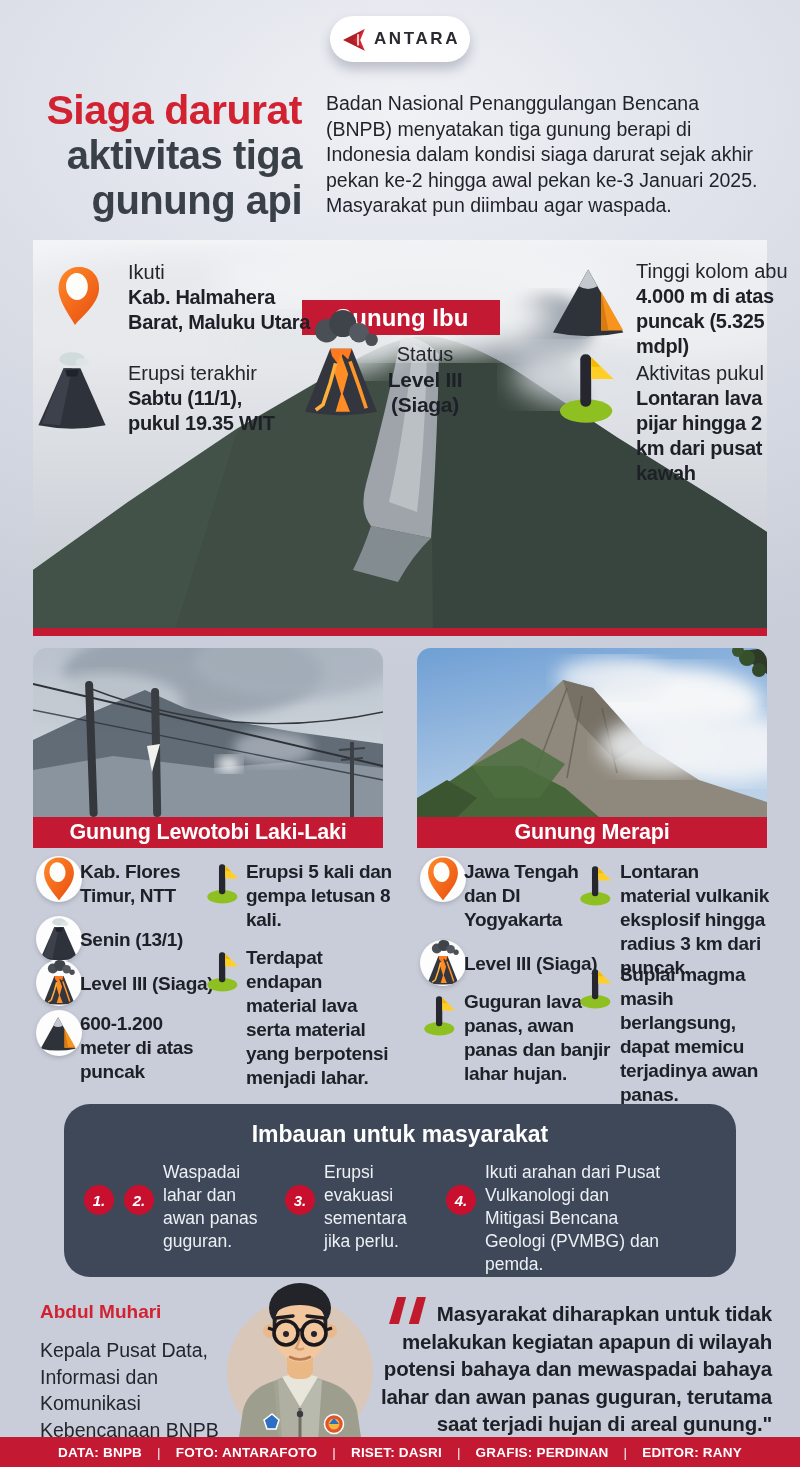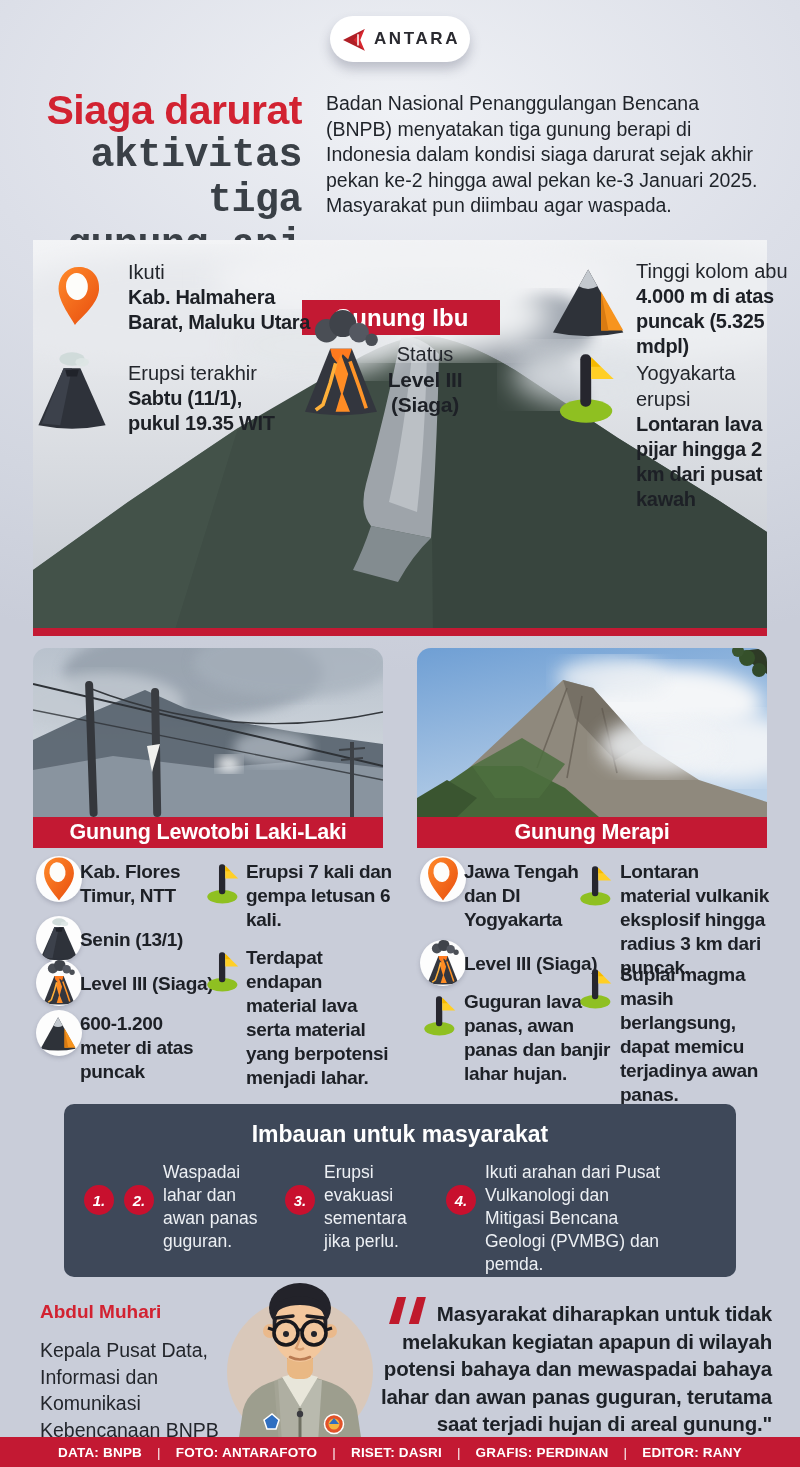--- a/index.html
+++ b/index.html
@@ -9,21 +9,21 @@
     background:radial-gradient(ellipse 950px 560px at 400px 110px,#eff1f5 0%,#dcdfe8 45%,#d2d6e0 75%,#c9cdd9 100%);
   }
   
   .logo-pill{position:absolute;left:330px;top:16px;width:140px;height:46px;background:#fff;border-radius:23px;
     box-shadow:0 7px 12px rgba(60,66,88,.28);display:flex;align-items:center;justify-content:center;gap:7px;}
   .logo-word{font-weight:700;font-size:17px;letter-spacing:2.6px;color:#2a2a30;}
   
   .headline{position:absolute;left:0;top:88px;width:302px;text-align:right;}
   .hl{display:block;font-weight:700;font-size:40px;line-height:45px;letter-spacing:-.5px;}
   .hl.red{color:#d22231;font-size:41px;}
-  .hl.dark{color:#3a4047;font-family:Liberation Mono, monospace;}
+  .hl.dark{color:#3a4047;}
   .intro{position:absolute;left:326px;top:91px;width:444px;font-size:19.5px;line-height:25.6px;color:#1f2329;}
   
   .ibu-photo{position:absolute;left:33px;top:240px;width:734px;height:396px;}
   .ibu-photo svg{display:block;width:100%;height:100%;}
   .ibu-stripe{position:absolute;left:0;bottom:0;width:100%;height:8px;background:#c31933;}
   .banner{background:#c31933;color:#fff;font-weight:700;display:flex;align-items:center;justify-content:center;}
   .banner-ibu{position:absolute;left:302px;top:256px;width:198px;height:35px;font-size:24px;margin-top:44px;}
   
   .fact-label{font-size:20px;line-height:26px;font-weight:400;color:#23262c;}
   .fact-value{font-size:20px;line-height:25px;font-weight:700;color:#1d2026;letter-spacing:-.3px;}
@@ -31,21 +31,21 @@
   .icon-box svg{display:block;width:100%;height:100%;}
   .circle-icon{border-radius:50%;background:#fdfdfd;box-shadow:0 2px 4px rgba(70,75,95,.25);overflow:hidden;}
   .circle-icon svg{display:block;width:100%;height:100%;}
   
   .card{position:absolute;top:648px;width:350px;}
   .card-photo{height:169px;border-radius:14px 14px 0 0;overflow:hidden;}
   .card-photo svg{display:block;width:100%;height:100%;}
   .card-banner{height:31px;font-size:21.5px;letter-spacing:-.2px;}
   .fv{font-size:19px;line-height:24px;font-weight:700;color:#1d2026;letter-spacing:-.3px;}
   
-  .imbauan{position:absolute;left:64px;top:1104px;width:672px;height:173px;background:#3e4859;border-radius:10px;}
+  .imbauan{position:absolute;left:64px;top:1104px;width:672px;height:173px;background:#3e4859;border-radius:26px;}
   .imbauan-title{position:absolute;left:0;top:17px;width:100%;text-align:center;color:#fff;font-weight:700;font-size:23px;}
   .imb-items{position:absolute;left:20px;top:57px;right:12px;display:flex;gap:10px;}
   .imb-item{display:flex;gap:9px;}
   .imb-num{flex:0 0 30px;width:30px;height:30px;border-radius:50%;background:#c8102e;color:#fff;
     font-weight:700;font-style:italic;font-size:15px;display:flex;align-items:center;justify-content:center;margin-top:24px;}
   .imb-text{color:#edf0f4;font-size:17.5px;line-height:23px;}
   .w1{width:158px}.w2{width:112px}.w3{width:112px}.w4{width:186px}
   
   .person-name{position:absolute;left:40px;top:1301px;font-size:19px;font-weight:700;color:#d22231;}
   .person-role{position:absolute;left:40px;top:1337px;width:180px;font-size:19.5px;line-height:26.5px;color:#23262c;}
@@ -189,21 +189,21 @@
 
   <div class="abs icon-box" style="left:551px;top:347px;width:76px;height:80px">
       <svg viewBox="0 0 100 110">
         <ellipse cx="46" cy="88" rx="36" ry="16" fill="#8fc021"></ellipse>
         <rect x="38" y="10" width="15" height="72" rx="7" fill="#26262e"></rect>
         <path d="M53,14 L84,44 L53,44 Z" fill="#ffcf26"></path>
         <path d="M53,14 L66,27 L53,27 Z" fill="#f5b900"></path>
       </svg>
     </div>
   <div class="abs" style="left:636px;top:360px;width:152px">
-    <div class="fact-label">Yogyakarta erupsi</div>
+    <div class="fact-label">Aktivitas pukul</div>
     <div class="fact-value" style="width:148px">Lontaran lava pijar hingga 2 km dari pusat kawah</div>
   </div>
 
   <div class="card" style="left:33px">
     <div class="card-photo">
       <svg viewBox="0 0 350 169" preserveAspectRatio="none">
         <defs>
           <linearGradient id="sky2" x1="0" y1="0" x2="0" y2="1">
             <stop offset="0" stop-color="#b9c2cd"></stop>
               <stop offset=".6" stop-color="#ccd3da"></stop>
@@ -317,21 +317,21 @@
   <div class="abs fv" style="left:80px;top:1012px;width:130px">600-1.200 meter di atas puncak</div>
 
   <div class="abs icon-box" style="left:203px;top:860px;width:42px;height:46px">
       <svg viewBox="0 0 100 110">
         <ellipse cx="46" cy="88" rx="36" ry="16" fill="#8fc021"></ellipse>
         <rect x="38" y="10" width="15" height="72" rx="7" fill="#26262e"></rect>
         <path d="M53,14 L84,44 L53,44 Z" fill="#ffcf26"></path>
         <path d="M53,14 L66,27 L53,27 Z" fill="#f5b900"></path>
       </svg>
     </div>
-  <div class="abs fv" style="left:246px;top:860px;width:150px">Erupsi 7 kali dan gempa letusan 6 kali.</div>
+  <div class="abs fv" style="left:246px;top:860px;width:150px">Erupsi 5 kali dan gempa letusan 8 kali.</div>
 
   <div class="abs icon-box" style="left:203px;top:948px;width:42px;height:46px">
       <svg viewBox="0 0 100 110">
         <ellipse cx="46" cy="88" rx="36" ry="16" fill="#8fc021"></ellipse>
         <rect x="38" y="10" width="15" height="72" rx="7" fill="#26262e"></rect>
         <path d="M53,14 L84,44 L53,44 Z" fill="#ffcf26"></path>
         <path d="M53,14 L66,27 L53,27 Z" fill="#f5b900"></path>
       </svg>
     </div>
   <div class="abs fv" style="left:246px;top:946px;width:150px">Terdapat endapan material lava serta material yang berpotensi menjadi lahar.</div>

